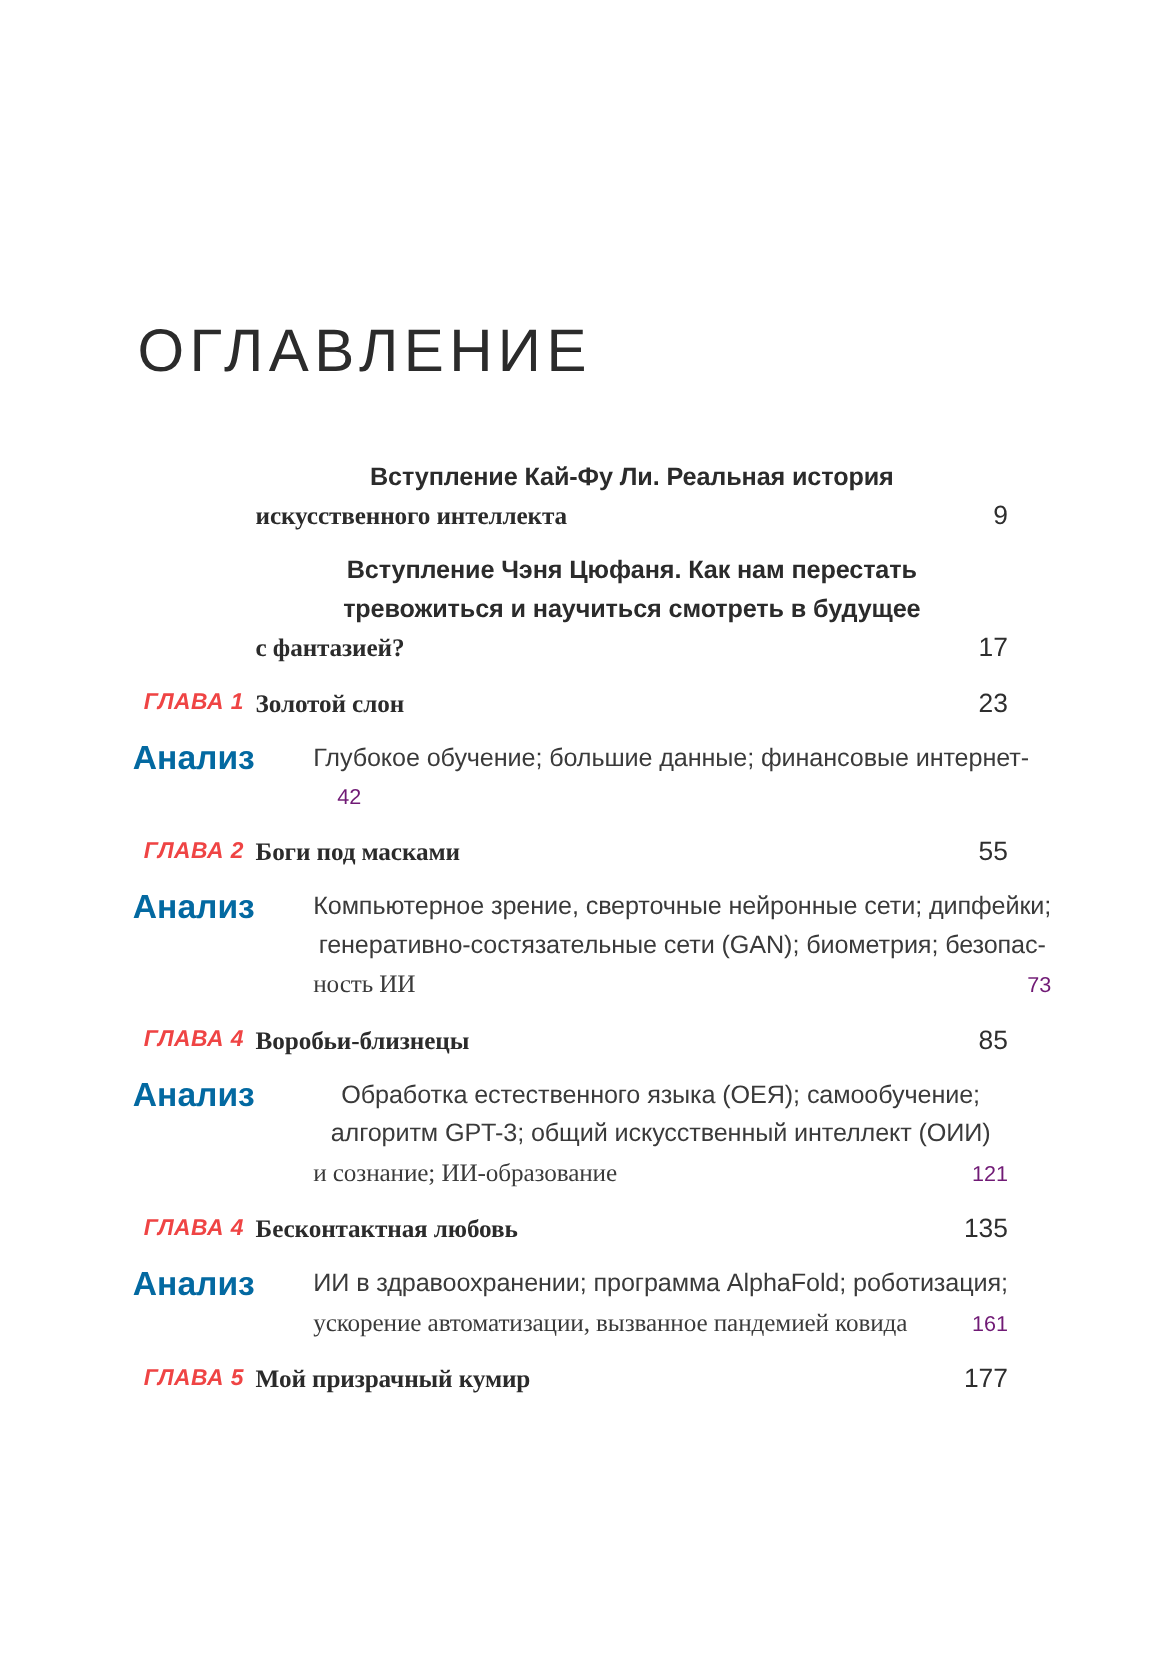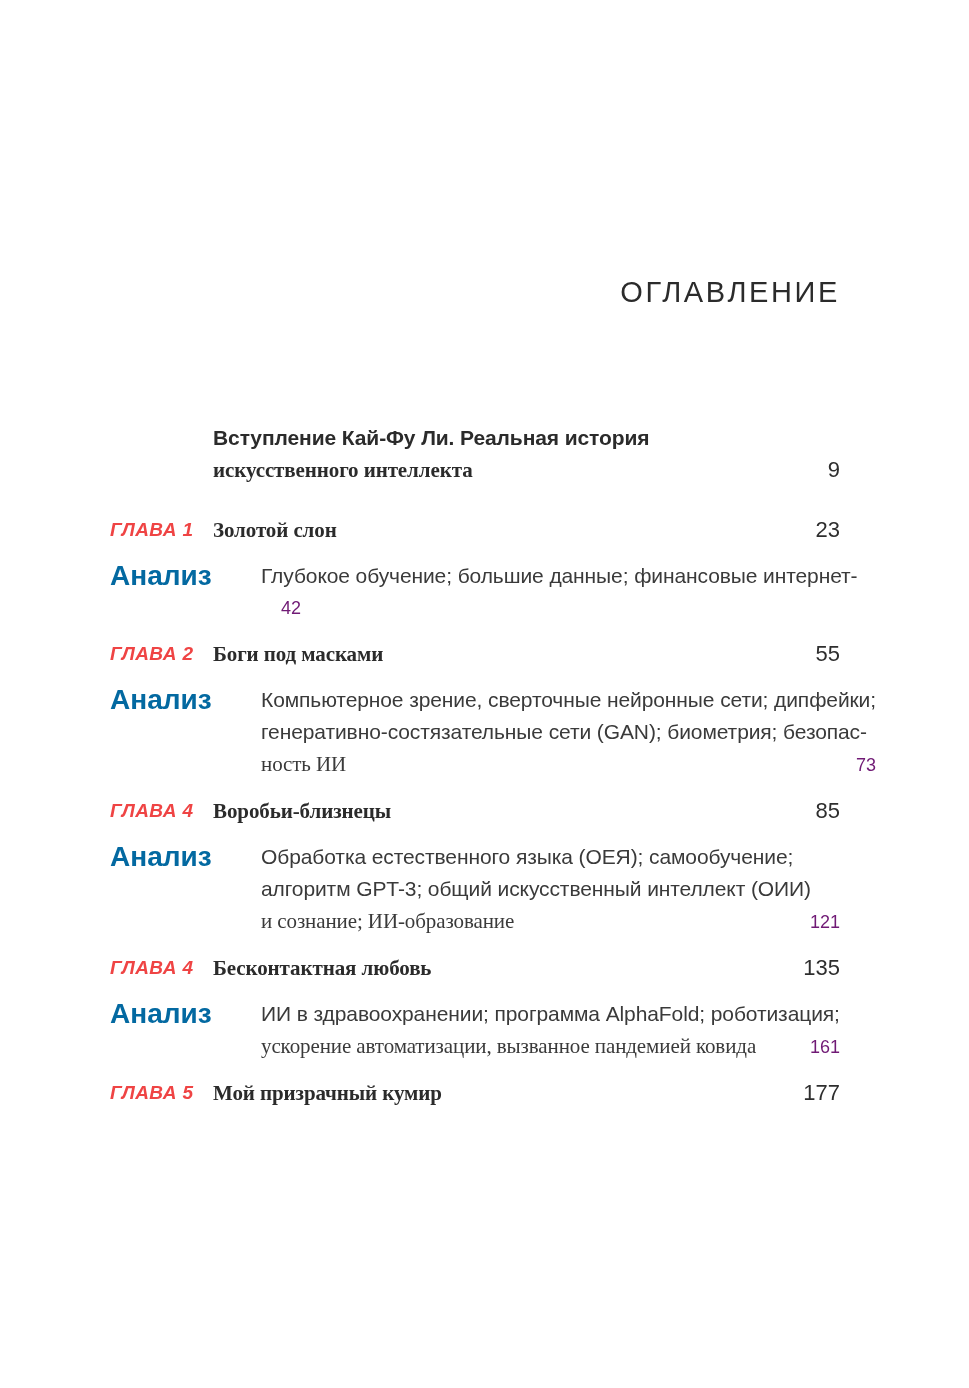--- a/index.html
+++ b/index.html
@@ -12,33 +12,34 @@
     font-family: "Liberation Sans", sans-serif;
     color: #2e2e2e;
     overflow: hidden;
   }
   .page {
     width: 969px;
     height: 1388px;
     padding: 270px 129px 0 110px;
   }
   .page-title {
-    text-align: right;
-    font-size: 29px;
+    text-align: left;
+    font-size: 50px;
     line-height: 44px;
     font-weight: normal;
     letter-spacing: 0.09em;
     text-indent: 0.09em; 
     color: #2b2b2b;
-    margin-bottom: 108px;
+    margin-bottom: 68px;
   }
   .toc { width: 730px; }
   .entry {
     display: flex;
     margin-bottom: 14px;
+    text-align: center;
   }
   .label-col {
     flex: 0 0 103px;
     width: 103px;
     line-height: 32px;
     white-space: nowrap;
   }
   .chapter .label-col {
     font-style: italic;
     font-size: 19px;
@@ -103,20 +104,28 @@
         <div class="line">Вступление Кай-Фу Ли. Реальная история</div>
         <div class="line lastline">
           <span class="txt">искусственного интеллекта</span>
           <span class="pagenum">9</span>
         </div>
       </div>
     </div>
 
     <div class="entry intro">
       <div class="label-col"></div>
+      <div class="content-col">
+        <div class="line">Вступление Чэня Цюфаня. Как нам перестать</div>
+        <div class="line">тревожиться и научиться смотреть в будущее</div>
+        <div class="line lastline">
+          <span class="txt">с фантазией?</span>
+          <span class="pagenum">17</span>
+        </div>
+      </div>
     </div>
 
     <div class="entry chapter">
       <div class="label-col">ГЛАВА 1</div>
       <div class="content-col">
         <div class="line lastline">
           <span class="txt">Золотой слон</span>
           <span class="pagenum">23</span>
         </div>
       </div>

